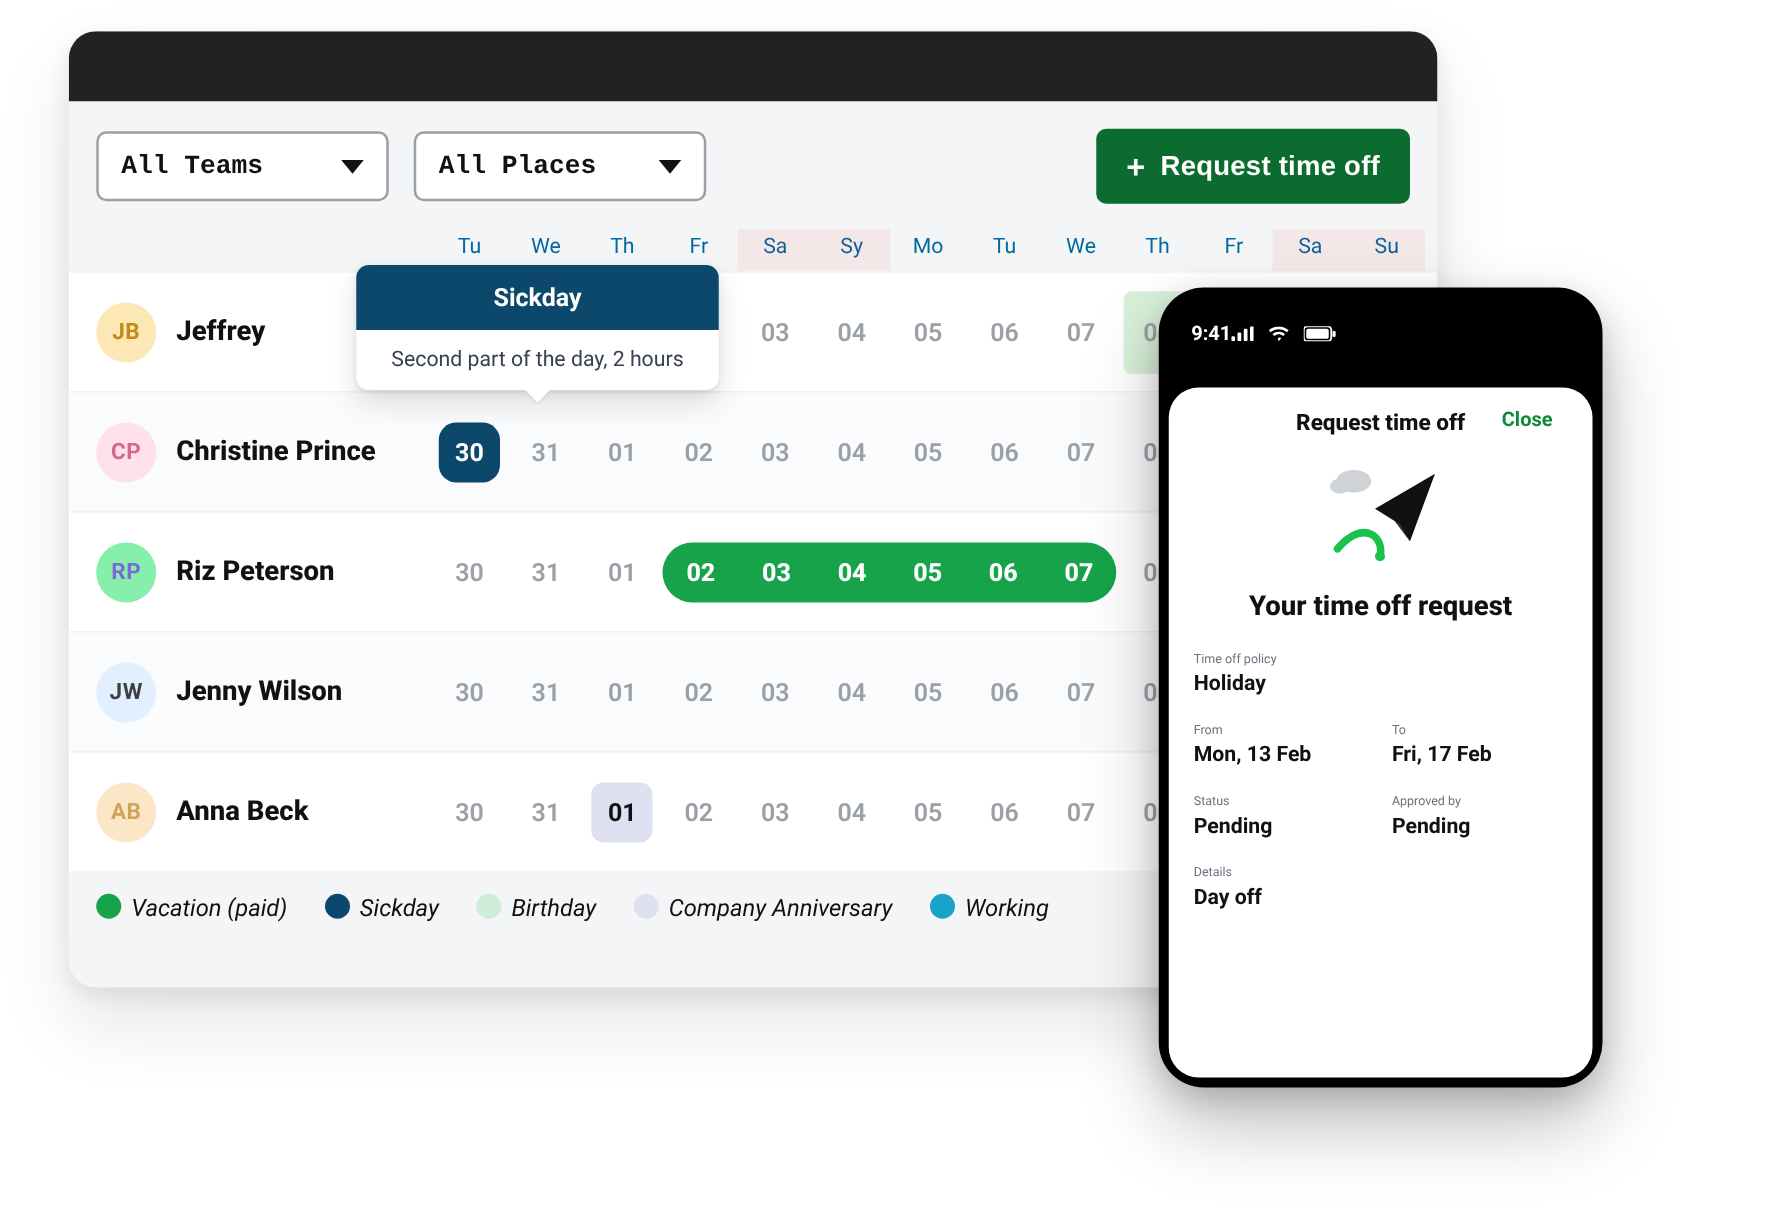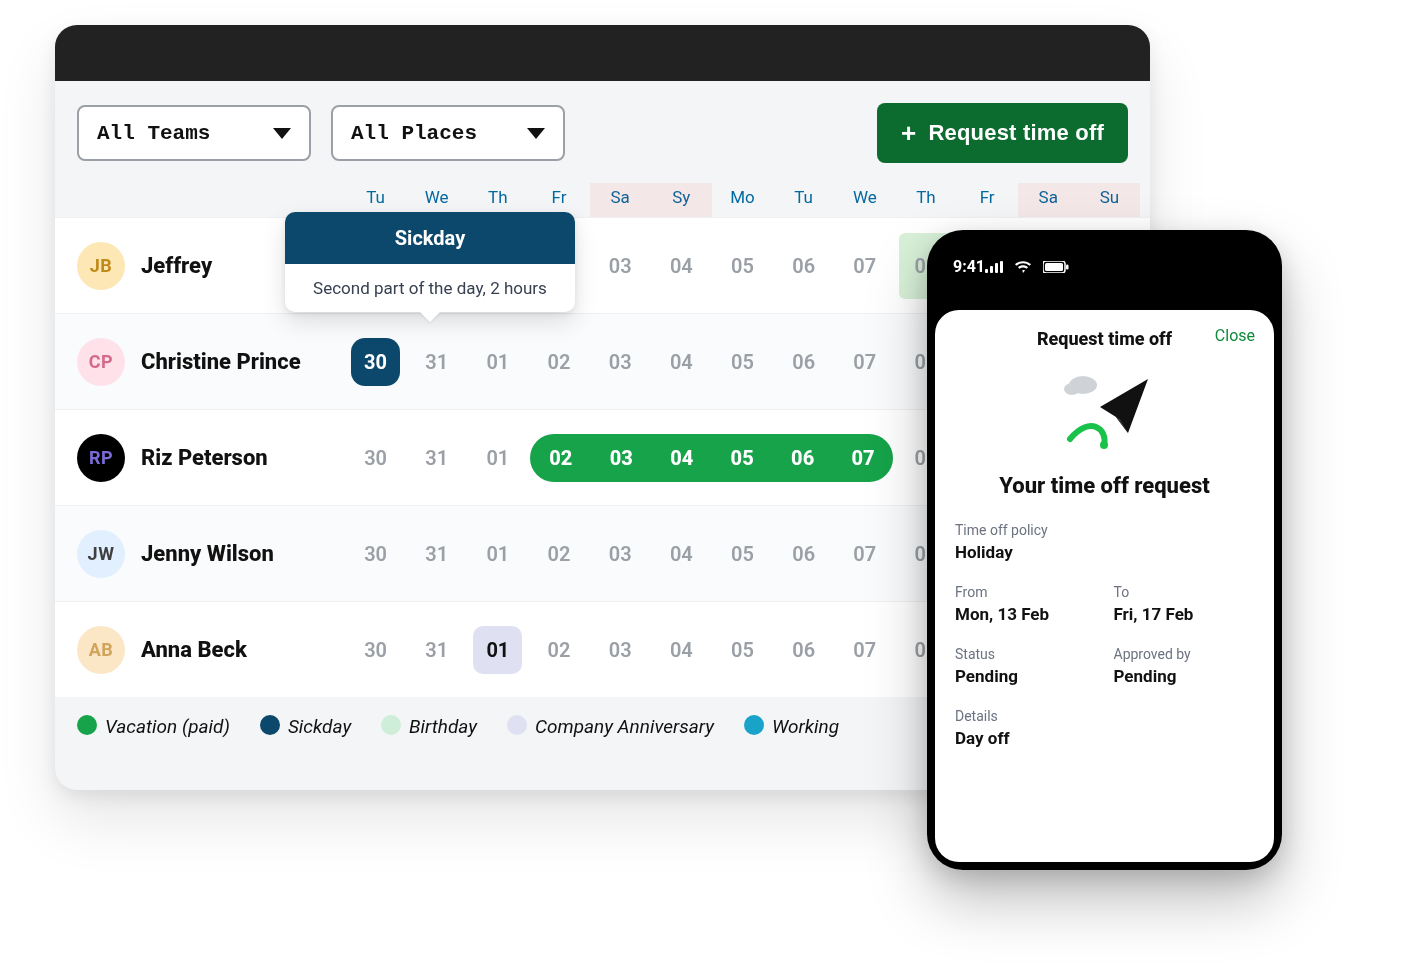--- a/index.html
+++ b/index.html
@@ -249,42 +249,42 @@
     overflow: hidden;
     display: flex; flex-direction: column;
   }
   .sheet-head {
     display: flex; align-items: center; justify-content: center;
     position: relative;
     padding: 18px 16px 8px 16px;
   }
   .sheet-title { font-weight: 800; font-size: 18px; color: #111; }
   .sheet-close {
-    position: absolute; right: 19px; top: 16px;
-    color: #0f8a3a; font-weight: 400; cursor: pointer;
+    position: absolute; right: 32px; top: 16px;
+    color: #0f8a3a; font-weight: 700; cursor: pointer;
     font-size: 16px;
   }
   .illus {
     display: flex; align-items: center; justify-content: center;
     height: 110px;
   }
   .request-title {
     text-align: center;
     font-size: 22px; font-weight: 800;
     padding: 6px 0 14px;
   }
   .fields {
     padding: 10px 20px 0 20px;
     display: grid;
     grid-template-columns: 1fr 1fr;
     row-gap: 22px;
     column-gap: 18px;
     font-size: 16px;
   }
-  .fcell .flabel { color: #6b7280; font-size: 14px; margin-bottom: 4px; }
+  .fcell .flabel { color: #6b7280; font-size: 10px; margin-bottom: 4px; }
   .fcell .fval { color: #111; font-weight: 700; font-size: 17px; }
   .fcell.full { grid-column: 1 / span 2; }
 </style>
 </head>
 <body>
 
 <div class="stage">
 
   <div class="window">
     <div class="window-titlebar"></div>
@@ -380,21 +380,21 @@
           <div class="cell"><span class="num"></span></div>
 
           <div class="day-chip" id="cp30" style="left: 296px; width: 49.1538px; background: rgb(11, 72, 107); color: rgb(255, 255, 255); border-radius: 14px;">
             <span class="cnum" style="color:#fff">30</span>
           </div>
 
         </div>
 
         <div class="row">
           <div class="name-col">
-            <span class="avatar" id="av2" style="background: #000000; color: rgb(123, 107, 215);">
+            <span class="avatar" id="av2" style="background: #86efac; color: rgb(123, 107, 215);">
                 <span>RP</span>
               </span>
             <span class="name">Riz Peterson</span>
           </div>
           <div class="cell"><span class="num">30</span></div>
           <div class="cell"><span class="num">31</span></div>
           <div class="cell"><span class="num">01</span></div>
           <div class="cell"><span class="num">02</span></div>
           <div class="cell"><span class="num">03</span></div>
           <div class="cell"><span class="num">04</span></div>

